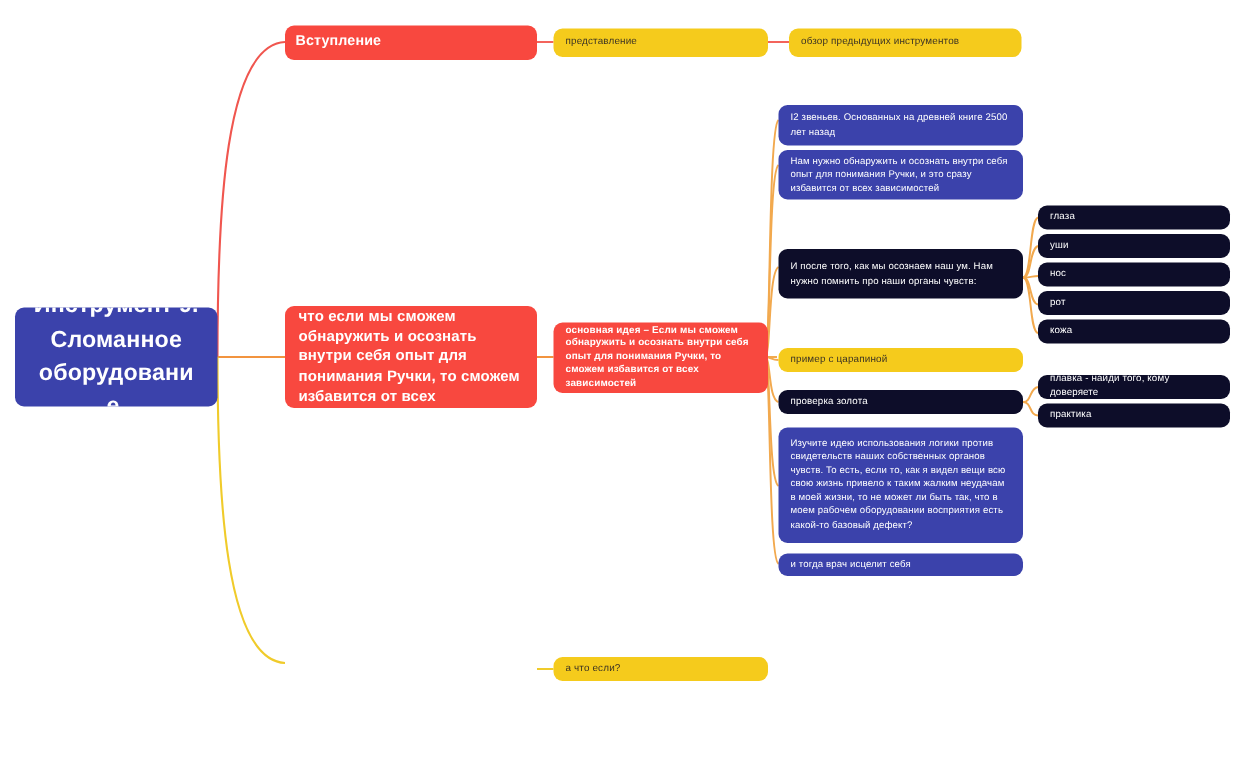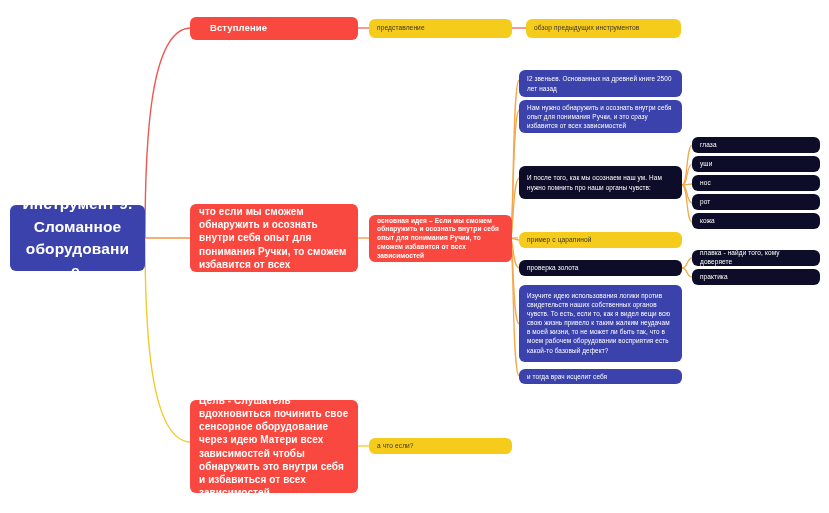--- a/index.html
+++ b/index.html
@@ -40,21 +40,21 @@
     font-size: 15.5px;
     font-weight: bold;
     padding: 10px 12px;
     line-height: 1.45;
   }
   
   .n-red {
     background: #f8483f;
     font-size: 9.5px;
     font-weight: bold;
-    padding: 7px 20px;
+    padding: 7px 7px;
   }
   .n-red-lg {
     background: #f8483f;
     font-size: 10px;
     font-weight: bold;
     padding: 7px 9px;
   }
   .n-red-sm {
     background: #f8483f;
     font-size: 6.6px;
@@ -197,21 +197,18 @@
   </div>
 
   <div class="node n-blue" style="left:519px; top:285px; width:163px; height:77px; align-items:flex-start;">
     <span>Изучите идею использования логики против свидетельств наших собственных органов чувств. То есть, если то, как я видел вещи всю свою жизнь привело к таким жалким неудачам в моей жизни, то не может ли быть так, что в моем рабочем оборудовании восприятия есть какой-то базовый дефект?</span>
   </div>
 
   <div class="node n-blue" style="left:519px; top:369px; width:163px; height:15px;">
     <span>и тогда врач исцелит себя</span>
   </div>
 
-  <div class="node n-red-lg" style="left:190px; top:400px; width:168px; height:93px;">
-    <span>Цель - Слушатель вдохновиться починить свое сенсорное оборудование через идею Матери всех зависимостей чтобы обнаружить это внутри себя и избавиться от всех зависимостей.</span>
-  </div>
 
   <div class="node n-yellow" style="left:369px; top:438px; width:143px; height:16px;">
     <span>а что если?</span>
   </div>
 
 </div>
 
 </body></html>

